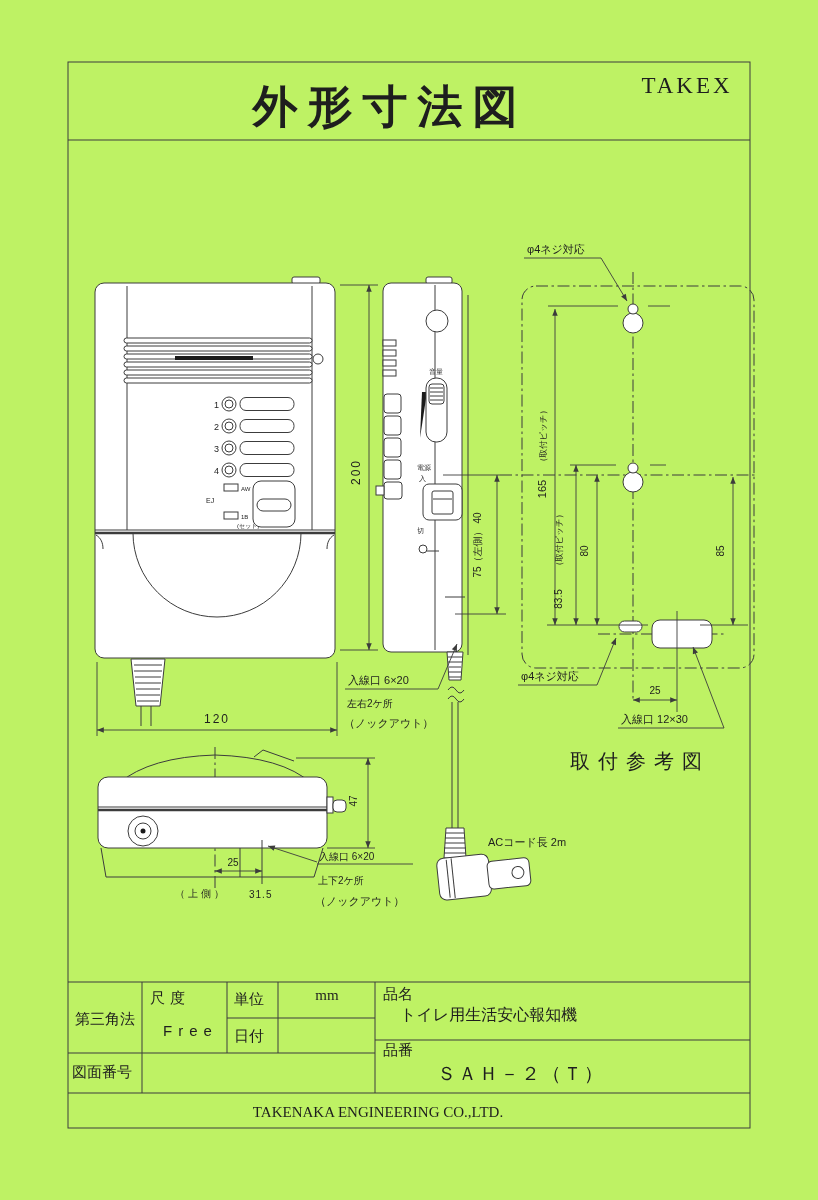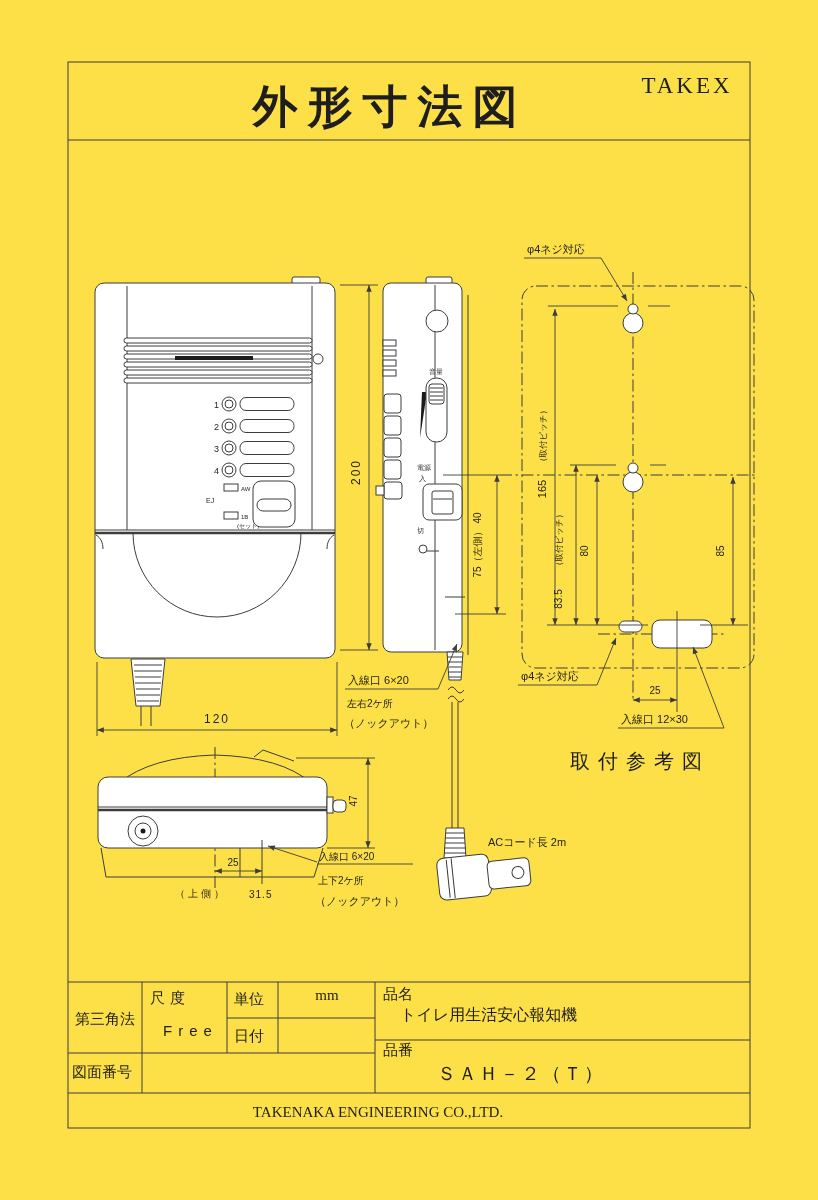--- a/index.html
+++ b/index.html
@@ -1,16 +1,16 @@
 <!DOCTYPE html>
 <html><head>
 <meta charset="utf-8">
 <style>
   html,body{margin:0;padding:0;background:#fff;}
-  #page{position:relative;width:818px;height:1200px;background:#fde047;overflow:hidden;}
+  #page{position:relative;width:818px;height:1200px;background:#bef264;overflow:hidden;}
   svg{position:absolute;left:0;top:0;}
   .ln{stroke:#3c3c3c;stroke-width:1;fill:none;}
   .fw{fill:#fff;stroke:#3c3c3c;stroke-width:1;}
   .fb{fill:#1a1a1a;stroke:none;}
   .thk{stroke-width:2.4;}
   .dd{stroke-dasharray:12 3.5 2.5 3.5;}
   .dim{stroke:#3c3c3c;stroke-width:0.9;fill:none;}
   text{fill:#1e1e1e;font-family:"Liberation Sans","DejaVu Sans",sans-serif;}
   .ser{font-family:"Liberation Serif","DejaVu Serif",serif;}
 </style>

